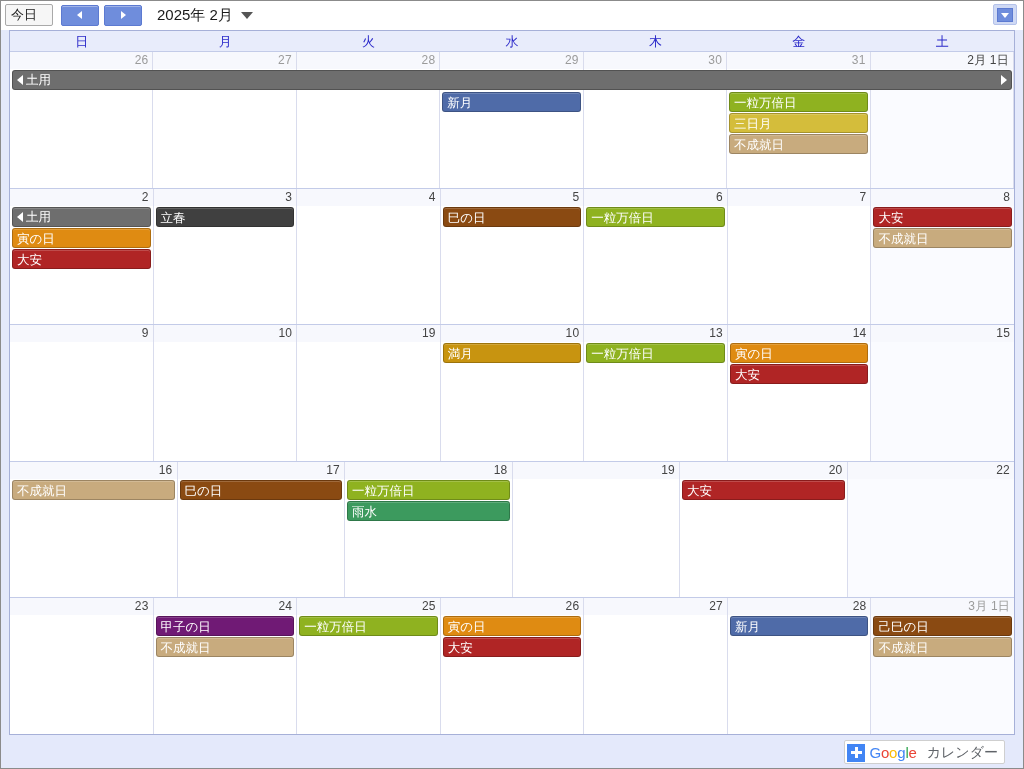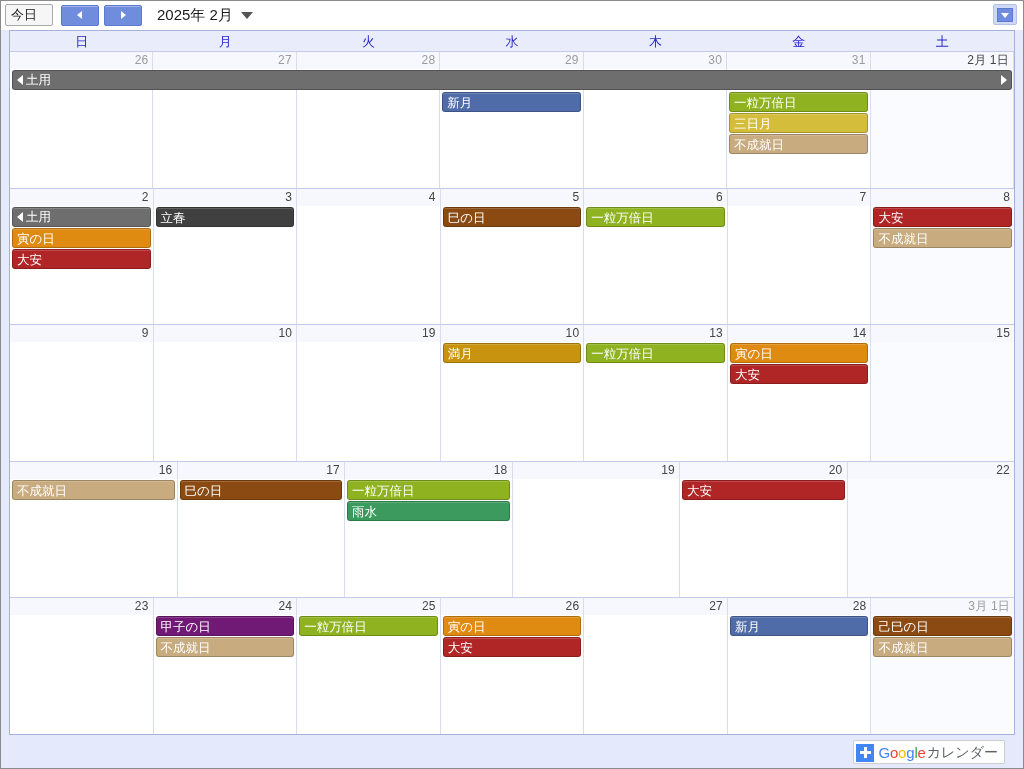--- a/index.html
+++ b/index.html
@@ -257,21 +257,21 @@
   .plus-box { position: relative; }
   .plus-box::after {
     content: "";
     position: absolute;
     width: 3px; height: 11px;
     background: #fff;
   }
   .glogo { font-size: 15px; letter-spacing: -0.2px; font-family: "Liberation Sans", sans-serif; }
   .glogo span { font-weight: normal; }
   .g1{color:#4285f4}.g2{color:#ea4335}.g3{color:#fbbc05}.g4{color:#4285f4}.g5{color:#34a853}.g6{color:#ea4335}
-  .gcal-jp { font-size: 14px; color: #5f6368; margin-left: 1px; }
+  .gcal-jp { font-size: 14px; color: #5f6368; margin-left: 10px; }
 </style>
 </head>
 <body>
 
 <div id="app">
 
   <div class="toolbar">
     <div class="btn-today">
       <span>今日</span>
     </div>

